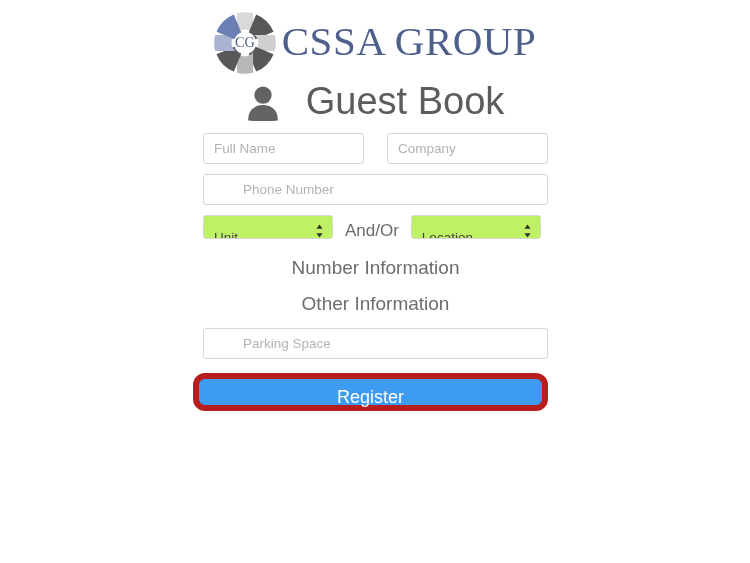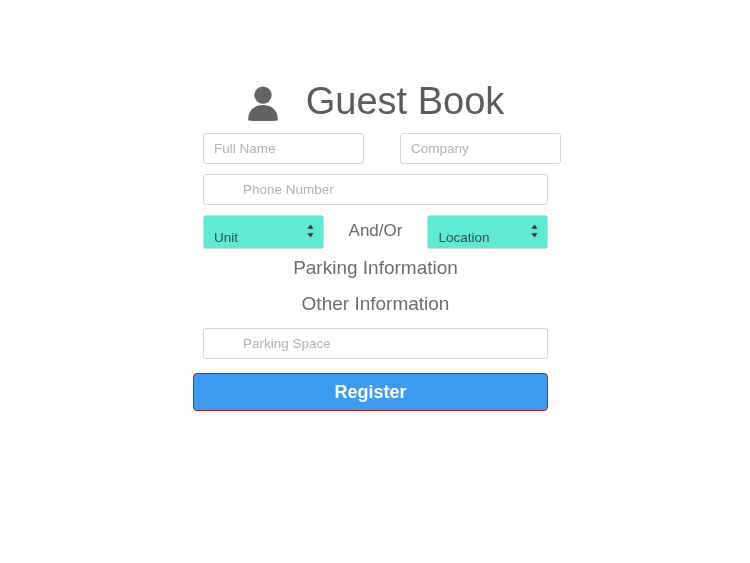--- a/index.html
+++ b/index.html
@@ -81,21 +81,20 @@
     position: absolute;
     left: 203px;
     top: 133px;
     width: 345px;
   }
 
   .row {
     display: flex;
     align-items: center;
     margin-bottom: 10px;
-    gap: 13px;
   }
 
   .field {
     height: 31px;
     border: 1px solid #d6d6d6;
     border-radius: 3px;
     background: #ffffff;
     font-family: "Liberation Sans", sans-serif;
     font-size: 13.5px;
     color: #555555;
@@ -109,25 +108,25 @@
   .w-full { width: 345px; padding-left: 39px; }
   .w-name { width: 161px; }
   .w-company { width: 161px; margin-left: 23px; }
 
   .select-wrap {
     position: relative;
     display: inline-block;
     height: 31px;
   }
   .select-field {
-    height: 34px;
+    height: 24px;
     width: 100%;
     border: 1px solid #d6d6d6;
     border-radius: 3px;
-    background: #5eead4;
+    background: #bef264;
     font-family: "Liberation Sans", sans-serif;
     font-size: 13.5px;
     color: #444444;
     padding: 7px 26px 0 10px;
     line-height: 29px;
     appearance: none;
     -webkit-appearance: none;
     -moz-appearance: none;
     outline: none;
     cursor: pointer;
@@ -166,37 +165,62 @@
     line-height: 24px;
   }
 
   .btn-row { margin-top: 14px; }
   .btn-register {
     display: block;
     width: 365px;
     margin-left: -10px;
     height: 38px;
     background: #3d9bf2;
-    border: 1px solid #b91c1c;
-    border-radius: 4px;
+    border: 6px solid #b91c1c;
+    border-radius: 12px;
     color: #ffffff;
     font-family: "Liberation Sans", sans-serif;
     font-size: 18px;
-    font-weight: 700;
+    font-weight: 400;
     line-height: 36px;
     text-align: center;
     cursor: pointer;
     padding: 0;
   }
 </style>
 </head>
 <body>
 
 <div class="page">
 
+  <div class="brand">
+    <svg class="brand-mark" viewBox="0 0 100 100">
+
+      <g transform="translate(50,50)">
+
+        <path d="M -13 -48 A 50 50 0 0 1 13 -48 L 13 -15 A 16 16 0 0 0 -13 -15 Z" fill="#d9d9d9"></path>
+
+        <path d="M 18 -46 A 50 50 0 0 1 46 -18 L 17 -6 A 18 18 0 0 0 6 -17 Z" fill="#58585a"></path>
+
+        <path d="M 48 -13 A 50 50 0 0 1 48 13 L 15 13 A 16 16 0 0 0 15 -13 Z" fill="#cfcfcf"></path>
+
+        <path d="M 46 18 A 50 50 0 0 1 18 46 L 6 17 A 18 18 0 0 0 17 6 Z" fill="#58585a"></path>
+
+        <path d="M 13 48 A 50 50 0 0 1 -13 48 L -13 15 A 16 16 0 0 0 13 15 Z" fill="#b8b8b8"></path>
+
+        <path d="M -18 46 A 50 50 0 0 1 -46 18 L -17 6 A 18 18 0 0 0 -6 17 Z" fill="#58585a"></path>
+
+        <path d="M -48 13 A 50 50 0 0 1 -48 -13 L -15 -13 A 16 16 0 0 0 -15 13 Z" fill="#aab4d2"></path>
+
+        <path d="M -46 -18 A 50 50 0 0 1 -18 -46 L -6 -17 A 18 18 0 0 0 -17 -6 Z" fill="#6b7fb5"></path>
+      </g>
+      <text x="50" y="57" text-anchor="middle" font-family="Liberation Serif, serif" font-size="23" fill="#4e5f8c">CG</text>
+    </svg>
+    <div class="brand-text">CSSA GROUP</div>
+  </div>
 
   <div class="page-heading">
     <svg class="user-icon" viewBox="0 0 32 34">
       <circle cx="16" cy="9.5" r="8.2" fill="#636363"></circle>
       <path d="M2 33 C2 23.5 8.2 19 16 19 C23.8 19 30 23.5 30 33 L30 33.6 Q16 35 2 33.6 Z" fill="#636363"></path>
     </svg>
     <div class="page-title">Guest Book</div>
   </div>
 
   <form class="form">
@@ -227,21 +251,21 @@
         <select class="select-field">
           <option>Location</option>
         </select>
         <svg class="stepper" viewBox="0 0 9 15">
           <path d="M4.5 1 L7.6 5.2 L1.4 5.2 Z" fill="#333333"></path>
           <path d="M4.5 14 L7.6 9.8 L1.4 9.8 Z" fill="#333333"></path>
         </svg>
       </span>
     </div>
 
-    <div class="section-heading">Parking Information</div>
+    <div class="section-heading">Number Information</div>
 
 
     <div class="section-heading">Other Information</div>
 
     <div class="row">
       <input class="field w-full" type="text" placeholder="Parking Space" style="">
     </div>
 
     <div class="row btn-row">
       <button class="btn-register" type="button">Register</button>

